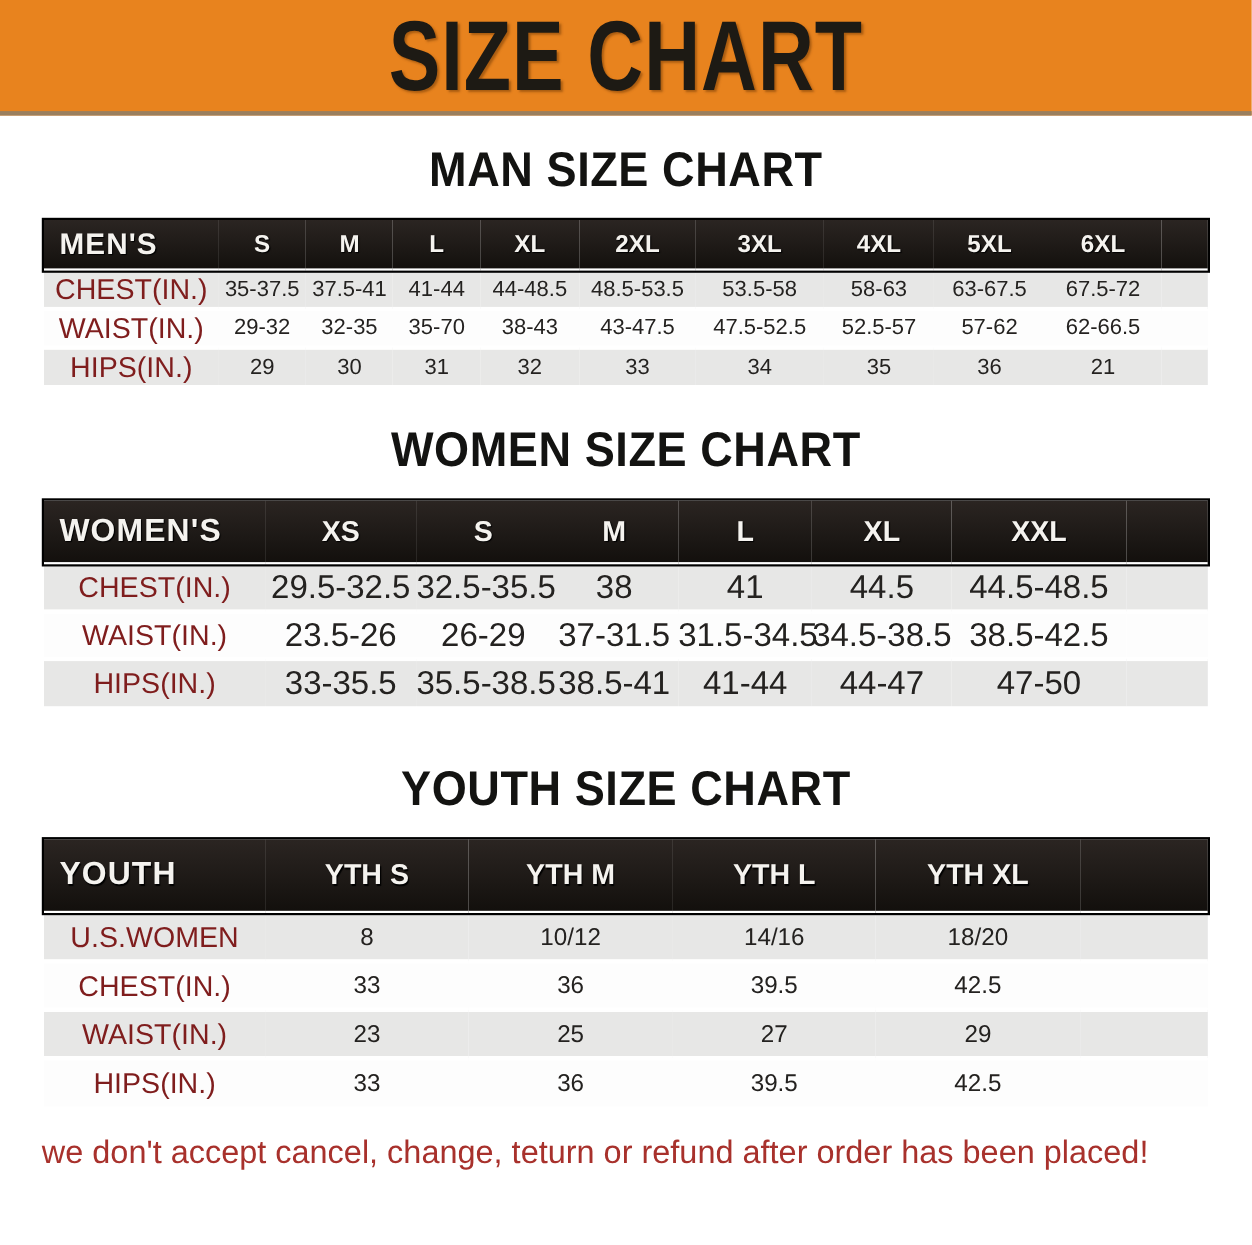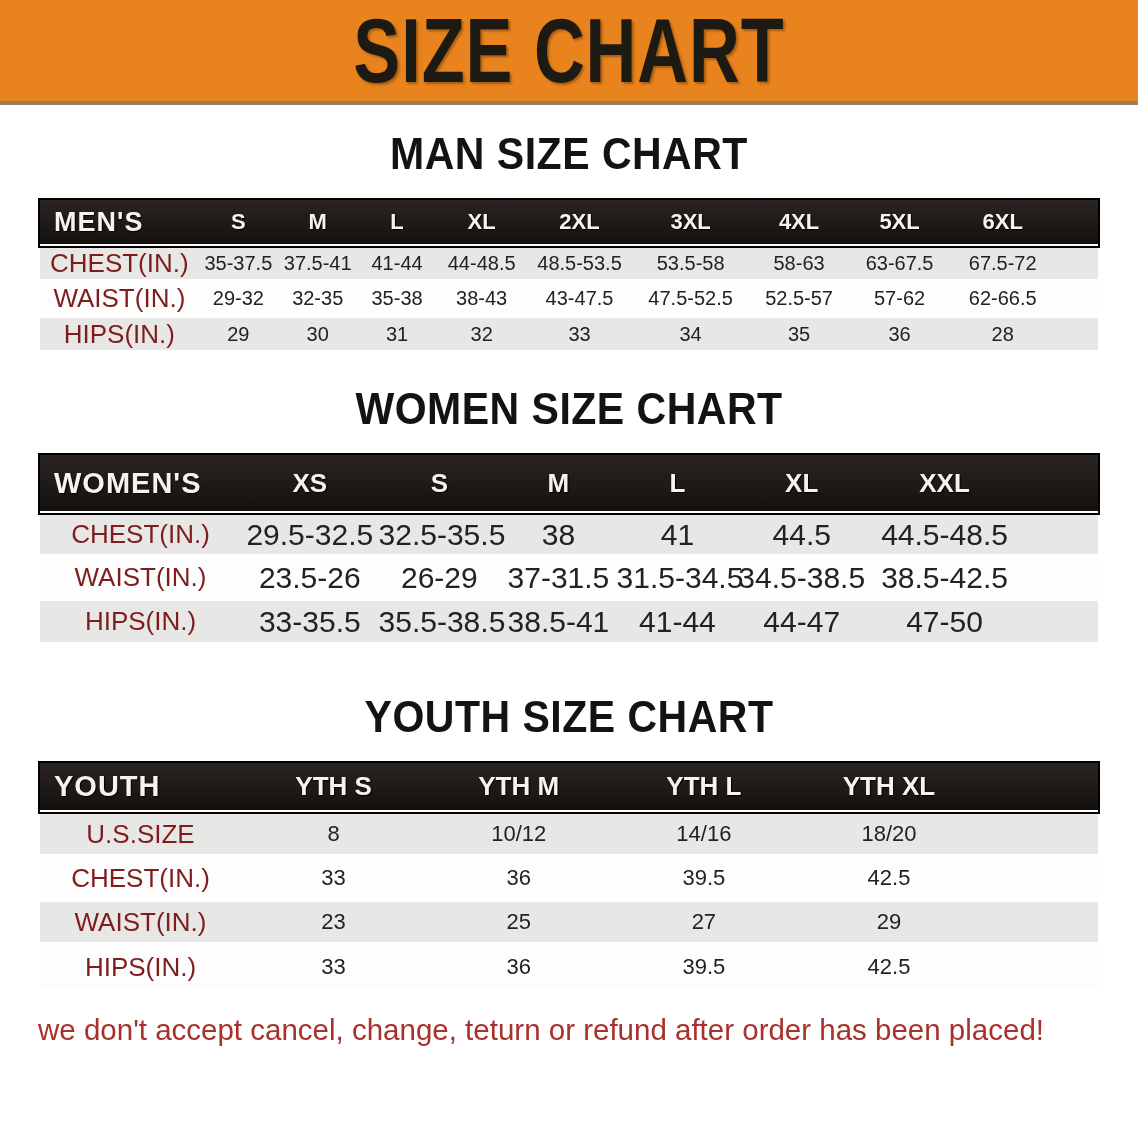--- a/index.html
+++ b/index.html
@@ -84,21 +84,21 @@
   .table-men th.corner{font-size:27px;margin-left:40px;}
   .table-men th{font-size:22px;}
   .table-men td{font-size:20px;}
   
   .table-women thead tr{height:58px;}
   .table-women tbody tr{height:43px;}
   .table-women th.corner{font-size:29px;}
   .table-women th{font-size:26px;margin-top:32px;}
   .table-women td{font-size:30px;}
   
-  .table-youth thead tr{height:49px;}
+  .table-youth thead tr{height:67px;}
   .table-youth tbody tr{height:44px;}
   .table-youth th.corner{font-size:29px;}
   .table-youth th{font-size:26px;}
   .table-youth td{font-size:22px;}
   .size-table td.row-label{font-size:26px;color:#7f1d1d;}
   
   .footer-note{
     margin-top:18px;
     padding:0 26px 0 38px;
     color:var(--footer-red);
@@ -157,40 +157,40 @@
             <td>53.5-58</td>
             <td>58-63</td>
             <td>63-67.5</td>
             <td>67.5-72</td>
             <td></td>
           </tr>
           <tr>
             <td class="row-label">WAIST(IN.)</td>
             <td>29-32</td>
             <td>32-35</td>
-            <td>35-38</td>
+            <td>35-70</td>
             <td>38-43</td>
             <td>43-47.5</td>
             <td>47.5-52.5</td>
             <td>52.5-57</td>
             <td>57-62</td>
             <td>62-66.5</td>
             <td></td>
           </tr>
           <tr>
             <td class="row-label">HIPS(IN.)</td>
             <td>29</td>
             <td>30</td>
             <td>31</td>
             <td>32</td>
             <td>33</td>
             <td>34</td>
             <td>35</td>
             <td>36</td>
-            <td>28</td>
+            <td>21</td>
             <td></td>
           </tr>
         </tbody>
     </table>
   </div>
 </section>
 
 <section>
   <h2 class="section-heading heading-women">WOMEN SIZE CHART</h2>
   <div class="table-wrap">
@@ -270,21 +270,21 @@
             <th class="corner">YOUTH</th>
             <th>YTH S</th>
             <th>YTH M</th>
             <th>YTH L</th>
             <th>YTH XL</th>
             <th></th>
           </tr>
         </thead>
       <tbody>
           <tr>
-            <td class="row-label">U.S.SIZE</td>
+            <td class="row-label">U.S.WOMEN</td>
             <td>8</td>
             <td>10/12</td>
             <td>14/16</td>
             <td>18/20</td>
             <td></td>
           </tr>
           <tr>
             <td class="row-label">CHEST(IN.)</td>
             <td>33</td>
             <td>36</td>

